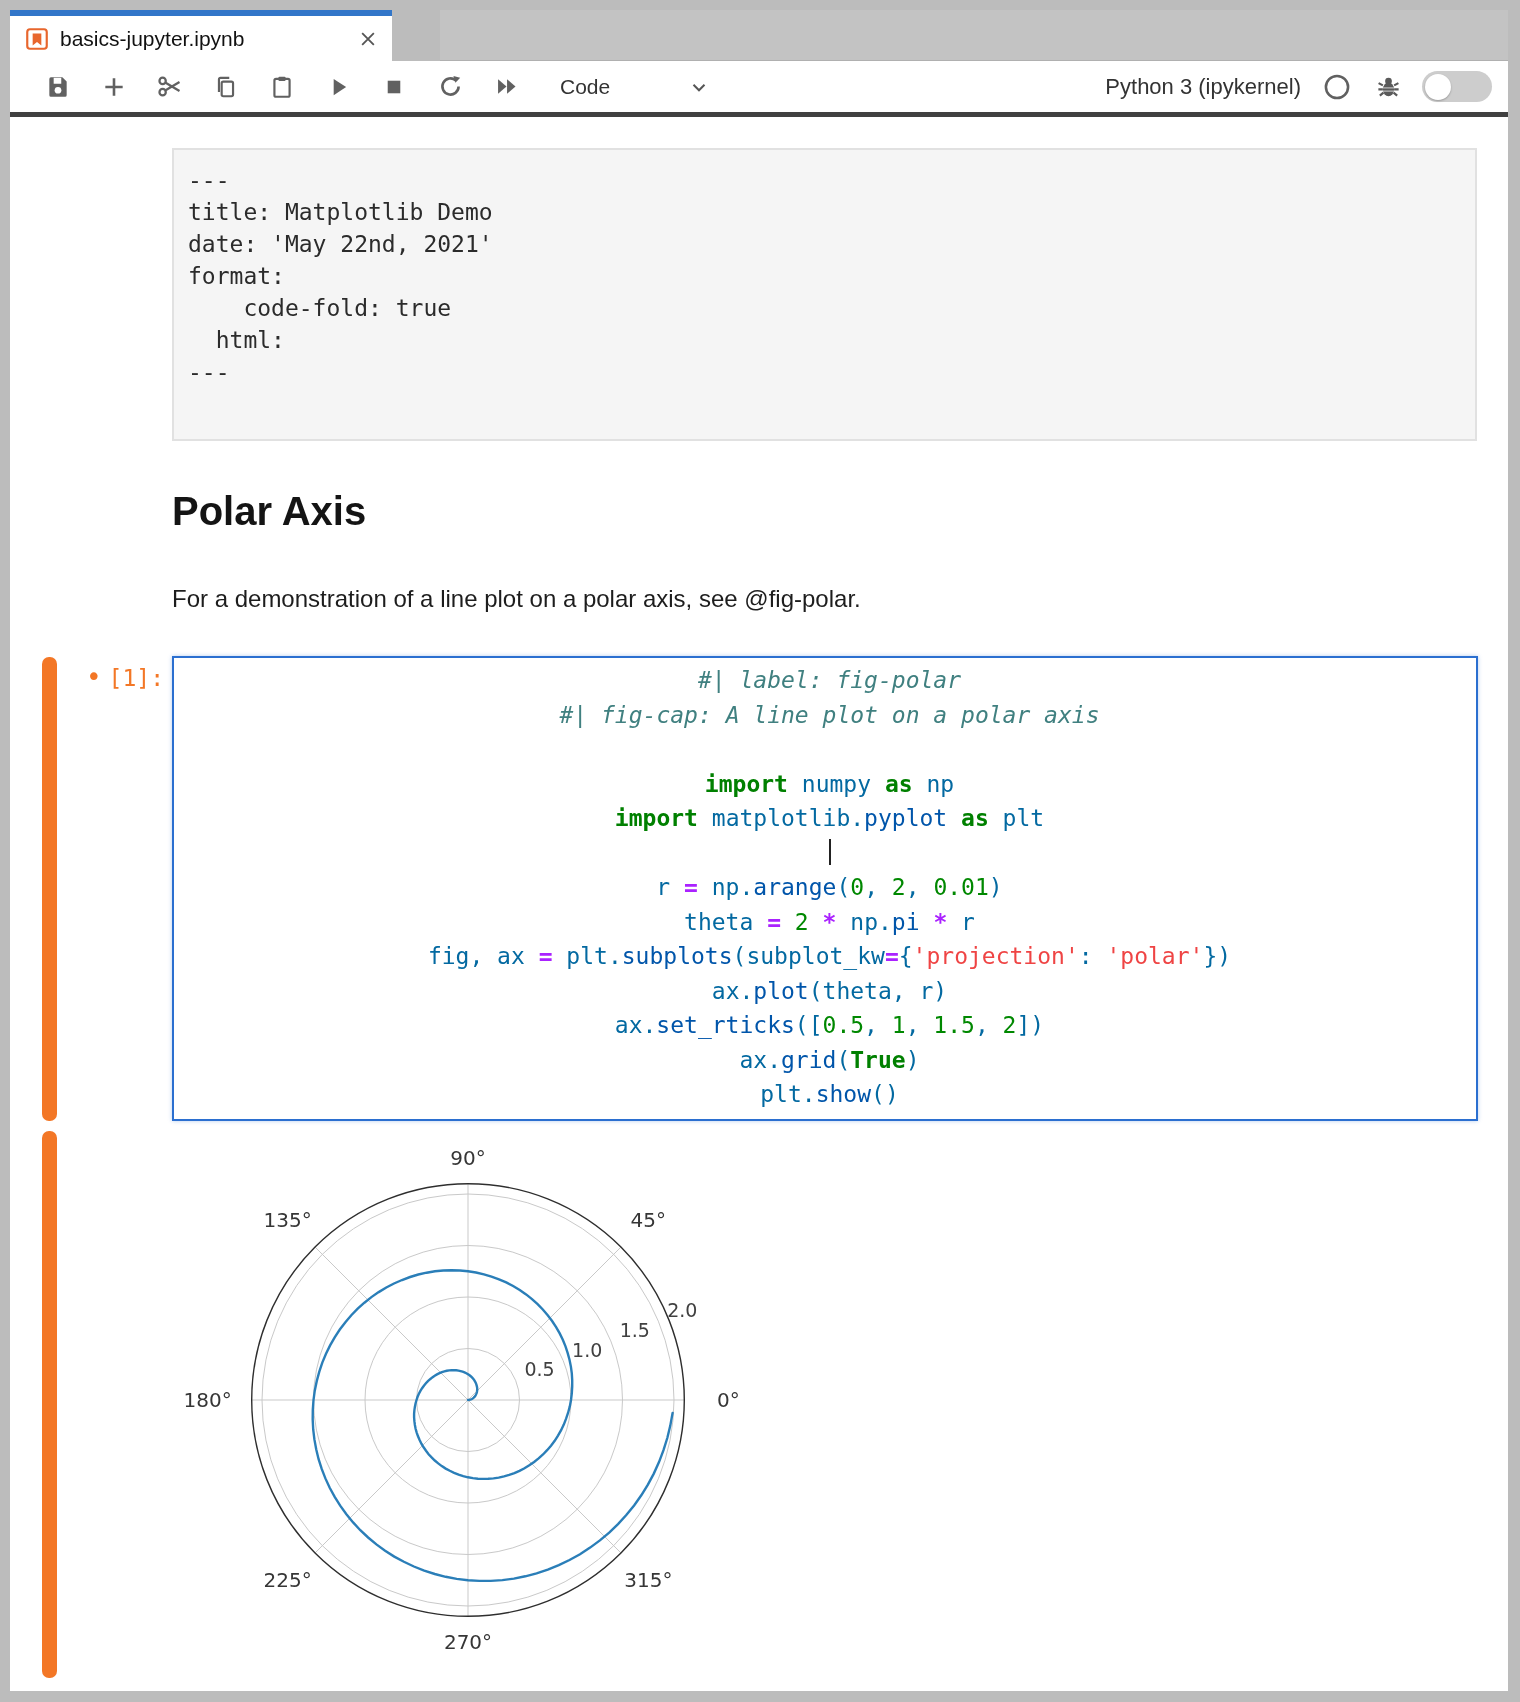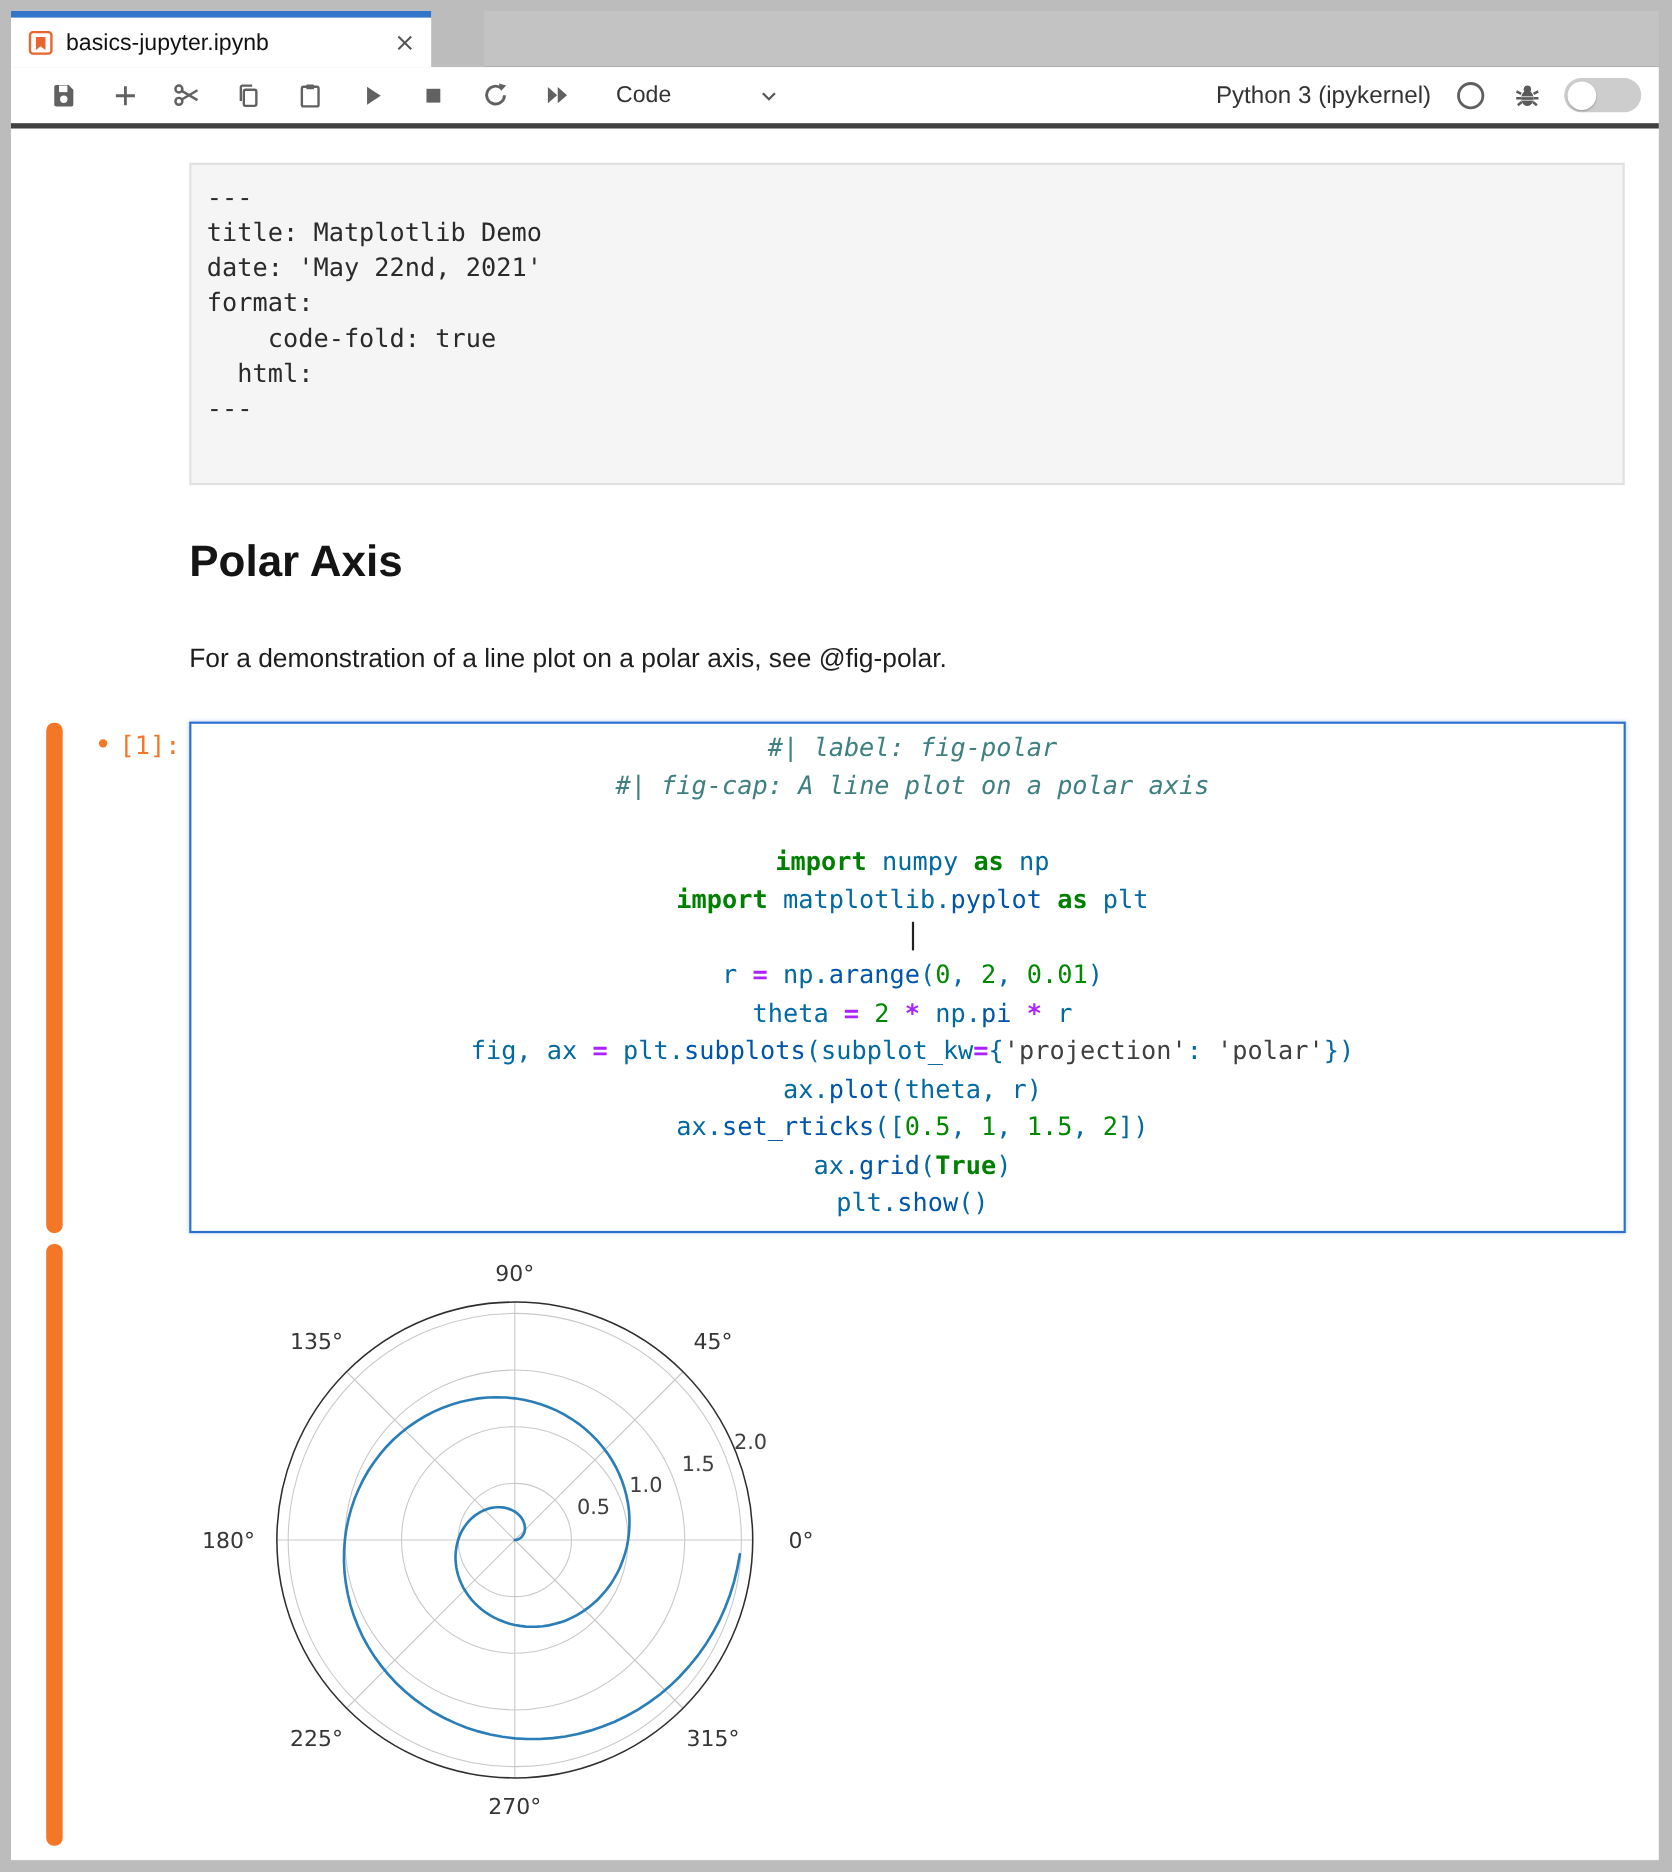--- a/index.html
+++ b/index.html
@@ -43,21 +43,21 @@
           font-family:"DejaVu Sans Mono",monospace;font-size:23px;line-height:34.5px;color:#f37726;white-space:nowrap;}
   .prompt .dot{font-size:26px;margin-right:7px;}
   .codecell{position:absolute;left:162px;top:539px;width:1306px;height:465px;background:#fff;
             border:2px solid #2b6fd0;box-shadow:0 0 4px rgba(43,111,208,.35);box-sizing:border-box;
             padding:5px 0 0 9px;font-family:"DejaVu Sans Mono",monospace;font-size:23px;line-height:34.5px;}
   .codecell div{white-space:pre;text-align:center;}
   .tc{color:#408080;font-style:italic}
   .tk{color:#008000;font-weight:bold}
   .tp{color:#0055aa}
   .tn{color:#008800}
-  .ts{color:#404040}
+  .ts{color:#ef4444}
   .to{color:#aa22ff;font-weight:bold}
   .tt{color:#0369a1}
   .cursor{display:inline-block;width:2px;height:26px;background:#222;vertical-align:-4px;}
   
   .figure{position:absolute;left:140px;top:1018px;}
   .figure .grid{stroke:#c9c9c9;stroke-width:1;}
   .figure .spine{stroke:#2e2e2e;stroke-width:1.4;}
   .figure .series{fill:none;stroke-width:2.4;stroke-linecap:round;opacity:.95;}
   .figure text{font-family:"DejaVu Sans",sans-serif;text-anchor:middle;}
   .figure .alab{font-size:20px;fill:#363636;}

